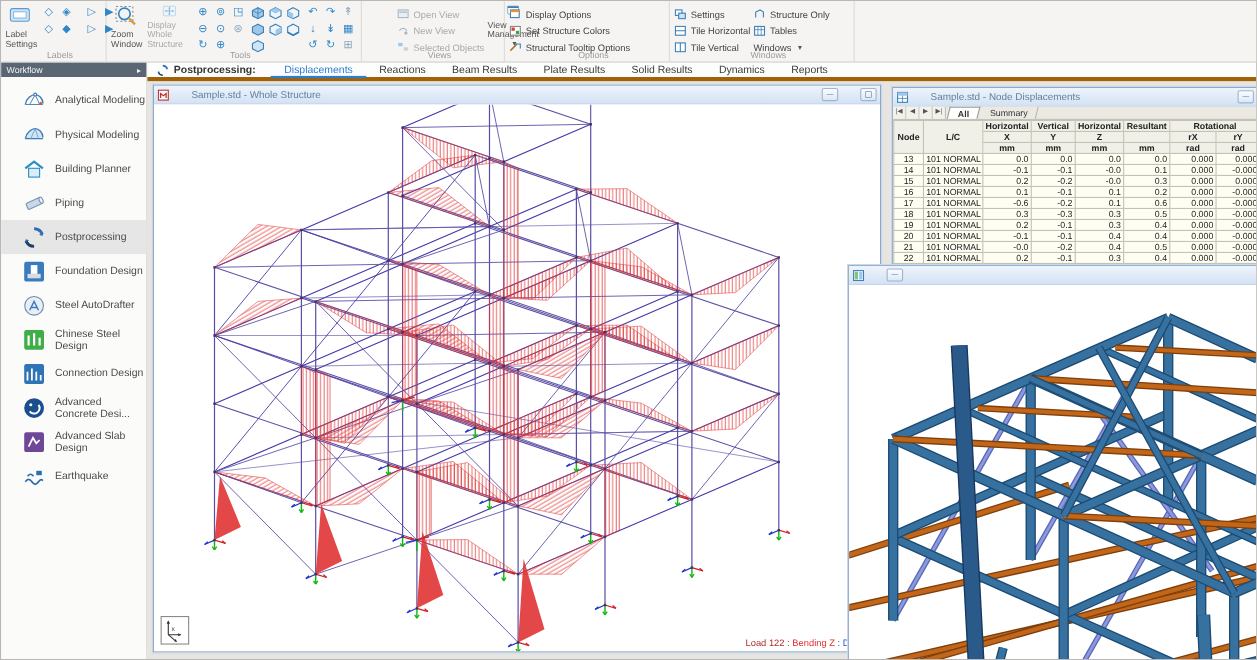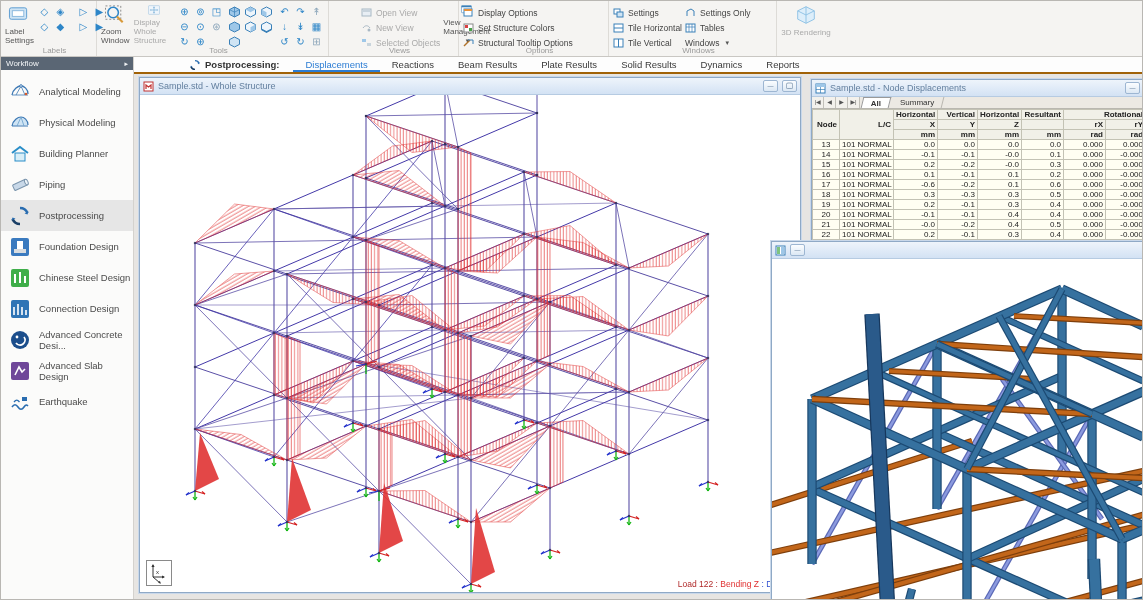--- a/index.html
+++ b/index.html
@@ -24,51 +24,51 @@
   .smallitem { display:flex; align-items:center; gap:4px; height:13px; font-size:8.5px; white-space:nowrap; color:#444; }
   .smallitem.disabled { color:#a9a9a9;padding-left:28px; }
   .smallitem .sicon { width:11px; height:10px; flex:none; }
   .vstack { display:flex; flex-direction:column; gap:2px; padding-top:3px; }
   .drop::after { content:"▾"; font-size:7px; color:#555; margin-left:2px; }
   .gdivider { width:1px; background:#e3e1dd; margin:2px 1px 12px 1px; }
   
   .sidebar { position:absolute; left:0; top:56px; width:133px; bottom:0; background:#fbfbfa; border-right:1px solid #d4d2ce; }
   .sidebar-head { height:13px; background:#5a6674; color:#f2f4f6; font-size:8px; display:flex; align-items:center; padding:0 5px; justify-content:space-between; }
   .sidebar-items { padding-top:6px; }
-  .side-item { display:flex; align-items:center; gap:8px; height:31px; padding-left:8px; font-size:9.5px; color:#4a4a4a; cursor:default; }
+  .side-item { display:flex; align-items:center; gap:8px; height:31px; padding-left:19px; font-size:9.5px; color:#4a4a4a; cursor:default; }
   .side-item.selected { background:#e6e6e6; }
   .side-item .icn { width:22px; height:22px; flex:none; }
   
-  .tabstrip { position:absolute; left:133px; top:56px; right:0; height:17px; background:#fdfdfd; border-bottom:2px solid #a16207; display:flex; align-items:center; gap:0;padding-left:47px; }
+  .tabstrip { position:absolute; left:133px; top:56px; right:0; height:17px; background:#fdfdfd; border-bottom:4px solid #a16207; display:flex; align-items:center; gap:0; }
   .tabprefix { display:flex; align-items:center; gap:4px; font-size:9.5px; color:#333; padding:0 14px 0 8px; font-weight:bold; }
   .tabprefix .icn { width:12px; height:12px; }
   .rtab { font-size:9.5px; color:#3a3a3a; padding:1px 12px 2px 12px; cursor:default; }
   .rtab.active { color:#2b7cd3; border-bottom:2px solid #2b7cd3; padding-bottom:0; }
   
   .workspace { position:absolute; left:133px; top:73px; right:0; bottom:0; background:#e7e5e2; overflow:hidden; }
   .win { position:absolute; background:#fff; border:1px solid #8fa9c6; box-shadow:0 0 0 1px #c9d8ea; }
-  .titlebar { height:17px; background:linear-gradient(#eef4fb,#d3e2f4); border-bottom:1px solid #b6cbe2; display:flex; align-items:center; padding:0 3px; gap:4px; }
+  .titlebar { height:17px; background:linear-gradient(#eef4fb,#d3e2f4); border-bottom:1px solid #b6cbe2; display:flex; align-items:center; padding:0 3px; gap:20px; }
   .titlebar .wicon { width:11px; height:11px; flex:none; }
   .titlebar .ttext { font-size:9px; color:#64809f; flex:1; white-space:nowrap; overflow:hidden; }
   .winbtn { width:15px; height:12px; background:linear-gradient(#fbfdff,#dce8f4); border:1px solid #9db6d2; border-radius:2px; font-size:7px; line-height:10px; text-align:center; color:#4a6a8a; flex:none; }
   .btn-min::after { content:"—"; font-size:6px; }
   .btn-max::after { content:"▢"; font-size:8px; }
   .main-win { left:5px; top:3px; width:662px; height:516px; z-index:1; }
   .main-canvas { position:absolute; left:0; top:17px; right:0; bottom:0; background:#fff; overflow:hidden; }
   .axisbox { position:absolute; left:6px; bottom:6px; width:26px; height:26px; border:1px solid #8a8a8a; background:#fff; }
   .statusline { position:absolute; right:6px; bottom:3px; font-size:8.5px; white-space:nowrap; }
   .table-win { left:677px; top:5px; width:333px; height:186px; z-index:2; }
   .sheetbar { height:12px; display:flex; align-items:stretch; background:#ece9e3; border-bottom:1px solid #b9b7b0; }
   .navbtn { width:12px; border-right:1px solid #c2c0b9; background:#f3f1ec; font-size:6px; line-height:11px; text-align:center; color:#555; }
   .sheet-tab { font-size:8px; padding:0 8px; line-height:11px; background:#ece9e3; color:#333; border-right:1px solid #b9b7b0; transform:skewX(-14deg); margin-left:2px; }
   .sheet-tab span { display:inline-block; transform:skewX(14deg); }
   .sheet-tab.active { background:#fff; font-weight:bold; border:1px solid #999; border-bottom:none; }
   .disp-table { border-collapse:collapse; table-layout:fixed; width:333px; font-size:8px; background:#fffef2; }
   .disp-table th, .disp-table td { border:1px solid #c3c2b4; padding:0 2px; height:10px; overflow:hidden; white-space:nowrap; }
-  .disp-table th { background:#f1f0e8; font-weight:bold; text-align:right; color:#222; }
+  .disp-table th { background:#f1f0e8; font-weight:bold; text-align:center; color:#222; }
   .disp-table td.num { text-align:right; color:#222; }
   .disp-table td.ctr { text-align:center; color:#222; }
   .disp-table td.lft { text-align:left; color:#222; }
   .rend-win { left:637px; top:167px; width:373px; height:362px; z-index:3; }
   .rend-canvas { position:absolute; left:0; top:17px; right:0; bottom:0; background:#fff; overflow:hidden; }
   svg { display:block; }
 </style>
 </head>
 <body>
 
@@ -296,45 +296,36 @@
               <line x1="5.5" y1="1" x2="5.5" y2="9" stroke="#3a80b8"></line>
             </svg>
           <span>Tile Vertical</span>
         </div>
       </div>
       <div class="vstack">
         <div class="smallitem">
           <svg class="sicon" viewBox="0 0 11 10">
               <path d="M2 8V3l4-2 3 2v5" fill="none" stroke="#3a80b8"></path>
             </svg>
-          <span>Settings Only</span>
+          <span>Structure Only</span>
         </div>
         <div class="smallitem">
           <svg class="sicon" viewBox="0 0 11 10">
               <rect x="1" y="1" width="9" height="8" fill="#fff" stroke="#3a80b8"></rect>
               <path d="M1 4h9M4 1v8M7 1v8" stroke="#3a80b8" stroke-width=".7"></path>
             </svg>
           <span>Tables</span>
         </div>
         <div class="smallitem drop">
           <span>Windows</span>
         </div>
       </div>
       <div class="rgroup-label">Windows</div>
     </div>
 
-    <div class="rgroup" style="width:58px; border-right:none">
-      <div class="bigbtn disabled" style="width:50px">
-        <svg class="bicon" viewBox="0 0 26 22" style="width:24px;height:22px">
-          <path d="M13 2l9 4.5v9L13 20l-9-4.5v-9z" fill="#ddeefa" stroke="#8cc0e4"></path>
-          <path d="M13 2v18M4 6.5l9 4.5 9-4.5" fill="none" stroke="#8cc0e4"></path>
-        </svg>
-        <span>3D Rendering</span>
-      </div>
-    </div>
   </div>
 
   <div class="sidebar">
     <div class="sidebar-head">
       <span>Workflow</span>
       <span style="font-size:7px">▸</span>
     </div>
     <div class="sidebar-items">
   <div class="side-item">
     <span class="icn">
@@ -396,20 +387,29 @@
     <span class="icn">
             <svg width="22" height="22" viewBox="0 0 22 22">
               <rect x="2" y="2" width="18" height="18" rx="2" fill="#3a7abf"></rect>
               <rect x="8" y="5" width="6" height="8" fill="#fff"></rect>
               <rect x="5" y="13" width="12" height="4" fill="#d8dce0"></rect>
             </svg>
           </span>
     <span class="lbl">Foundation Design</span>
   </div>
 
+  <div class="side-item">
+    <span class="icn">
+            <svg width="22" height="22" viewBox="0 0 22 22">
+              <circle cx="11" cy="11" r="8.5" fill="#e8eef4" stroke="#6a8cac"></circle>
+              <path d="M7 15l4-8 4 8M8.5 12.5h5" fill="none" stroke="#3a7abf" stroke-width="1.3"></path>
+            </svg>
+          </span>
+    <span class="lbl">Steel AutoDrafter</span>
+  </div>
 
   <div class="side-item">
     <span class="icn">
             <svg width="22" height="22" viewBox="0 0 22 22">
               <rect x="2" y="2" width="18" height="18" rx="2" fill="#3fae49"></rect>
               <path d="M6 16V7M11 16V5M16 16V9" stroke="#fff" stroke-width="2"></path>
             </svg>
           </span>
     <span class="lbl">Chinese Steel Design</span>
   </div>

